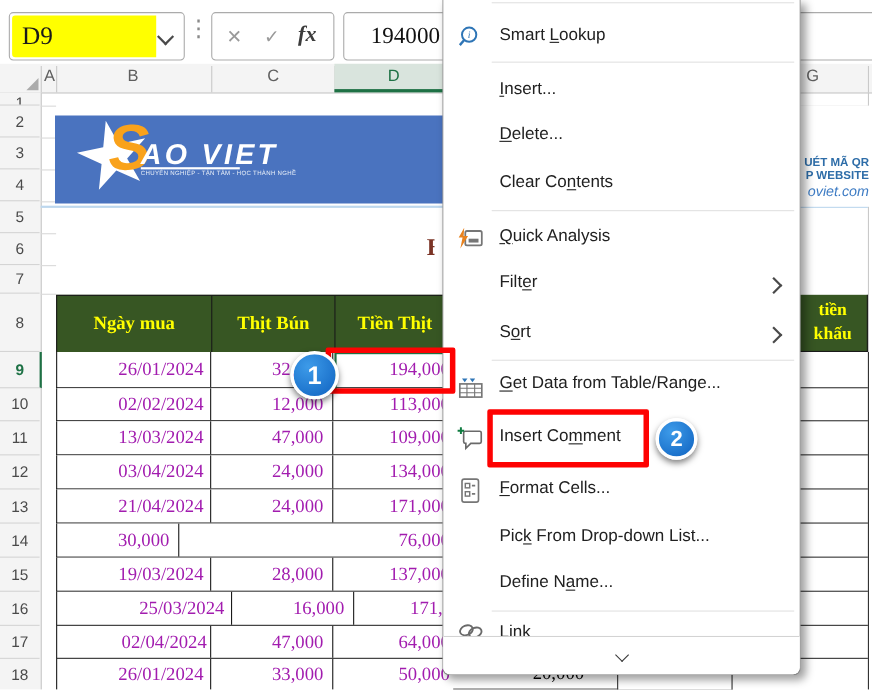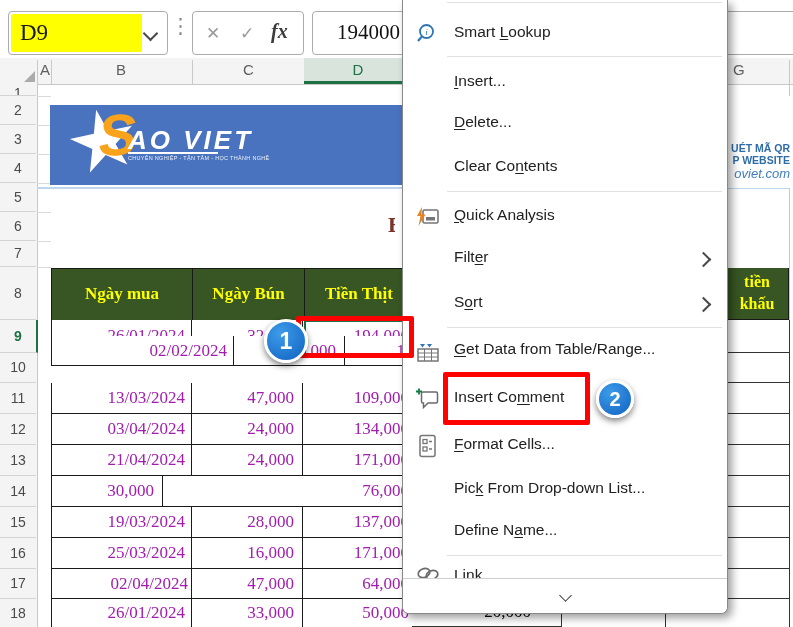--- a/index.html
+++ b/index.html
@@ -150,30 +150,30 @@
   <div class="abs qrpanel">
     <span class="qr1" style="top:46px;">UÉT MÃ QR</span>
     <span class="qr2" style="top:58px;">P WEBSITE</span>
     <span class="qr3" style="top:70px;">oviet.com</span>
   </div>
 
   <div class="abs titlefrag">B</div>
 
   <div class="abs thead">
     <div class="thcell" style="width:140px;">Ngày mua</div>
-    <div class="thcell" style="width:111px;">Ngày Bún</div>
+    <div class="thcell" style="width:111px;">Thịt Bún</div>
     <div class="thcell" style="flex:1;border-right:none;">Tiền Thịt</div>
   </div>
 
   <div class="abs trow" style="top:320px;height:32px;">
     <div class="tcell" style="width:140px;line-height:32px;padding-right:6px;box-sizing:border-box;">26/01/2024</div>
     <div class="tcell" style="width:111px;line-height:32px;padding-right:8px;box-sizing:border-box;">32,000</div>
     <div class="tcell" style="flex:1;border-right:none;line-height:32px;padding-right:4px;box-sizing:border-box;">194,000</div>
   </div>
-  <div class="abs trow" style="top:336px;height:29px;padding-left:42px;">
+  <div class="abs trow" style="top:353px;height:29px;">
     <div class="tcell" style="width:140px;line-height:29px;padding-right:6px;box-sizing:border-box;">02/02/2024</div>
     <div class="tcell" style="width:111px;line-height:29px;padding-right:8px;box-sizing:border-box;">12,000</div>
     <div class="tcell" style="flex:1;border-right:none;line-height:29px;padding-right:4px;box-sizing:border-box;">113,000</div>
   </div>
   <div class="abs trow" style="top:383px;height:30px;">
     <div class="tcell" style="width:140px;line-height:30px;padding-right:6px;box-sizing:border-box;">13/03/2024</div>
     <div class="tcell" style="width:111px;line-height:30px;padding-right:8px;box-sizing:border-box;">47,000</div>
     <div class="tcell" style="flex:1;border-right:none;line-height:30px;padding-right:4px;box-sizing:border-box;">109,000</div>
   </div>
   <div class="abs trow" style="top:414px;height:30px;">
@@ -188,21 +188,21 @@
   </div>
   <div class="abs trow" style="top:476px;height:30px;">
     <div class="tcell" style="width:111px;line-height:30px;padding-right:8px;box-sizing:border-box;">30,000</div>
     <div class="tcell" style="flex:1;border-right:none;line-height:30px;padding-right:4px;box-sizing:border-box;">76,000</div>
   </div>
   <div class="abs trow" style="top:507px;height:30px;">
     <div class="tcell" style="width:140px;line-height:30px;padding-right:6px;box-sizing:border-box;">19/03/2024</div>
     <div class="tcell" style="width:111px;line-height:30px;padding-right:8px;box-sizing:border-box;">28,000</div>
     <div class="tcell" style="flex:1;border-right:none;line-height:30px;padding-right:4px;box-sizing:border-box;">137,000</div>
   </div>
-  <div class="abs trow" style="top:538px;height:30px;">
+  <div class="abs trow" style="top:538px;height:30px;padding-left:19px;">
     <div class="tcell" style="width:140px;line-height:30px;padding-right:6px;box-sizing:border-box;">25/03/2024</div>
     <div class="tcell" style="width:111px;line-height:30px;padding-right:8px;box-sizing:border-box;">16,000</div>
     <div class="tcell" style="flex:1;border-right:none;line-height:30px;padding-right:4px;box-sizing:border-box;">171,000</div>
   </div>
   <div class="abs trow" style="top:569px;height:29px;">
     <div class="tcell" style="width:140px;line-height:29px;padding-right:3px;box-sizing:border-box;">02/04/2024</div>
     <div class="tcell" style="width:111px;line-height:29px;padding-right:8px;box-sizing:border-box;">47,000</div>
     <div class="tcell" style="flex:1;border-right:none;line-height:29px;padding-right:4px;box-sizing:border-box;">64,000</div>
   </div>
   <div class="abs trow" style="top:599px;height:28px;border-bottom:none;">

